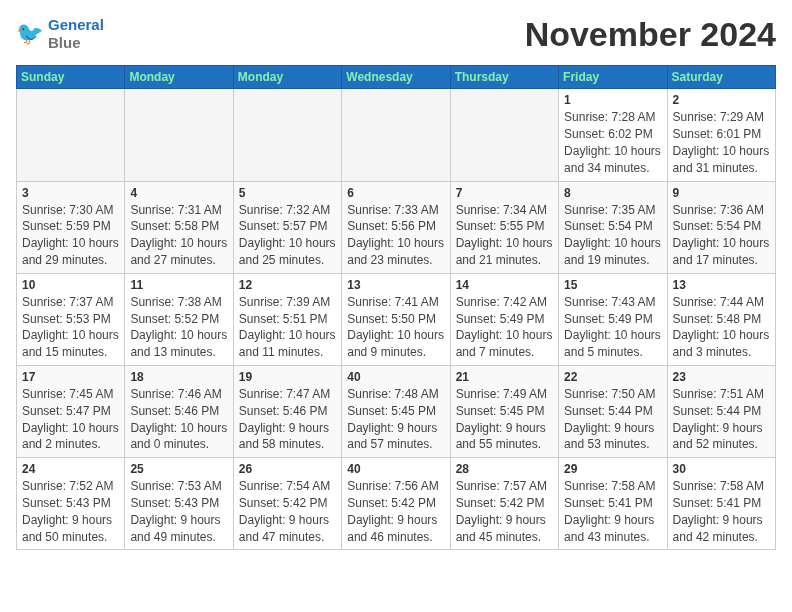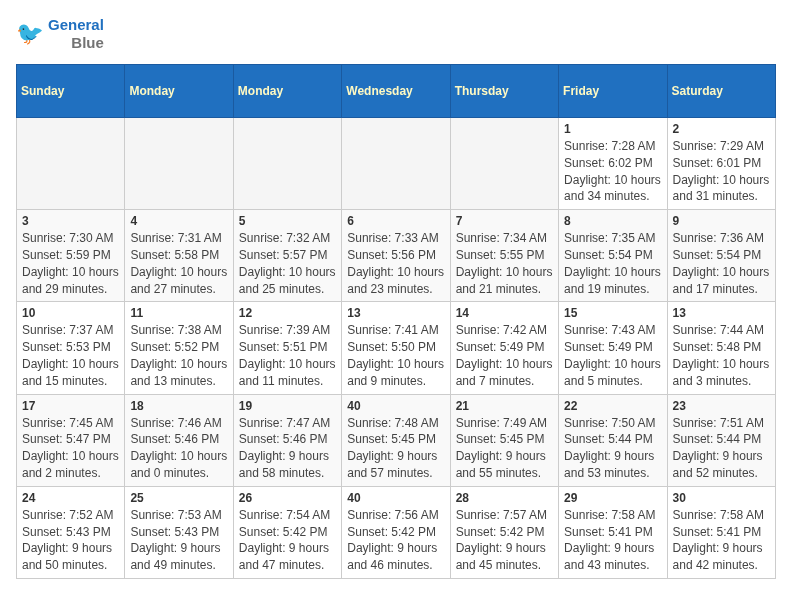--- a/index.html
+++ b/index.html
@@ -19,21 +19,20 @@
     .logo {
       display: flex;
       align-items: center;
       gap: 4px;
     }
     .logo-text {
       font-size: 15px;
       font-weight: bold;
       color: #333;
       line-height: 1.2;
-      text-align: right;
     }
     .logo-text span {
       color: #2070c0;
     }
     .logo-bird {
       width: 28px;
       height: 28px;
     }
     .title-area {
       text-align: right;
@@ -48,24 +47,24 @@
       font-size: 14px;
       color: #555;
     }
     table {
       width: 100%;
       border-collapse: collapse;
       table-layout: fixed;
     }
     th {
       background: #2070c0;
-      color: #fef9c3;
+      color: #86efac;
       font-size: 12px;
       font-weight: bold;
-      padding: 19px 4px;
+      padding: 4px 4px;
       text-align: left;
       border: 1px solid #1a5aa0;
     }
     td {
       border: 1px solid #ccc;
       vertical-align: top;
       padding: 4px 5px;
       font-size: 10px;
       color: #333;
       height: 85px;
@@ -96,20 +95,21 @@
   <div class="logo">
     <svg class="logo-bird" viewBox="0 0 30 30">
       <text x="0" y="22" font-size="24" fill="#2070c0">🐦</text>
     </svg>
     <div class="logo-text">
       <span style="color:#2070c0">General</span><br>
       <span style="color:#737373">Blue</span>
     </div>
   </div>
   <div class="title-area">
+    <div class="month-title">November 2024</div>
   </div>
 </div>
 
 <table>
   <thead>
     <tr id="weekday-header">
         <th>Sunday</th>
         <th>Monday</th>
         <th>Monday</th>
         <th>Wednesday</th>

